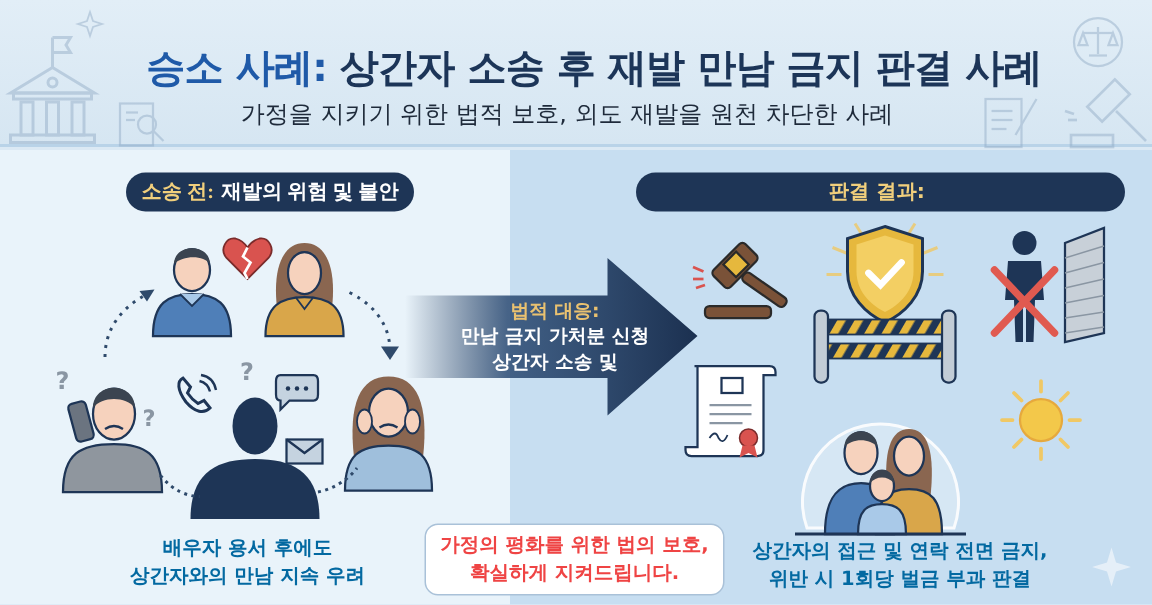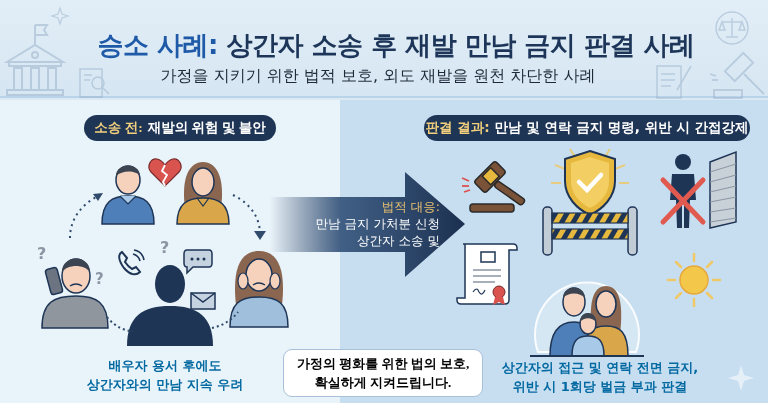--- a/index.html
+++ b/index.html
@@ -36,32 +36,32 @@
   }
   .pill {
     position: absolute; height: 26px; border-radius: 13px;
     background: #1e3556; color: #ffffff; font-weight: bold; font-size: 13.5px;
     display: flex; align-items: center; justify-content: center;
     padding: 0 14px; white-space: nowrap;
   }
   .pill .gold { color: #f1cf7c; margin-right: 5px; }
   .arrow-text {
     position: absolute; left: 300px; top: 198px; width: 140px;
-    text-align: right; color: #ffffff; font-weight: normal; font-size: 12.5px; line-height: 17px;
+    text-align: center; color: #ffffff; font-weight: bold; font-size: 12.5px; line-height: 17px;
   }
   .arrow-text .gold { color: #e9c170; }
   .caption {
     position: absolute; text-align: center; font-weight: bold; font-size: 13px;
     color: #0369a1; line-height: 19px;
   }
   .callout {
     position: absolute; left: 283px; top: 349px; width: 200px; height: 48px;
     background: #ffffff; border: 1.5px solid #a9c1d8; border-radius: 9px;
-    text-align: center; font-weight: bold; font-size: 13px; color: #000000;
-    line-height: 19px; padding-top: 4px; font-family: Liberation Serif, serif;
+    text-align: center; font-weight: bold; font-size: 13px; color: #ef4444;
+    line-height: 19px; padding-top: 4px;
   }
   svg { position: absolute; overflow: visible; }
 </style>
 </head>
 <body>
 
 <div class="header">
   <svg class="deco" style="left:5px;top:20px" width="60" height="80" viewBox="0 0 60 80">
     <g fill="none" stroke="#8fa9c4" stroke-width="2">
       <line x1="30" y1="5" x2="30" y2="25"></line>
@@ -202,21 +202,20 @@
 </svg>
 
 <div class="caption" style="left:40px;top:356px;width:250px;">
   <div>배우자 용서 후에도</div>
   <div>상간자와의 만남 지속 우려</div>
 </div>
 
 <div class="right-panel"></div>
 <div class="pill" style="left:424px;top:115px;width:326px;">
   <span class="gold">판결 결과:</span>
-  <span>만남 및 연락 금지 명령, 위반 시 간접강제</span>
 </div>
 
 <svg style="left:270px;top:172px" width="200" height="105" viewBox="0 0 200 105">
   <defs>
     <linearGradient id="ag" x1="0" y1="0" x2="1" y2="0">
       <stop offset="0" stop-color="#1e3556" stop-opacity="0"></stop>
       <stop offset="0.35" stop-color="#2a4a73" stop-opacity="0.85"></stop>
       <stop offset="1" stop-color="#1b3050"></stop>
     </linearGradient>
   </defs>

